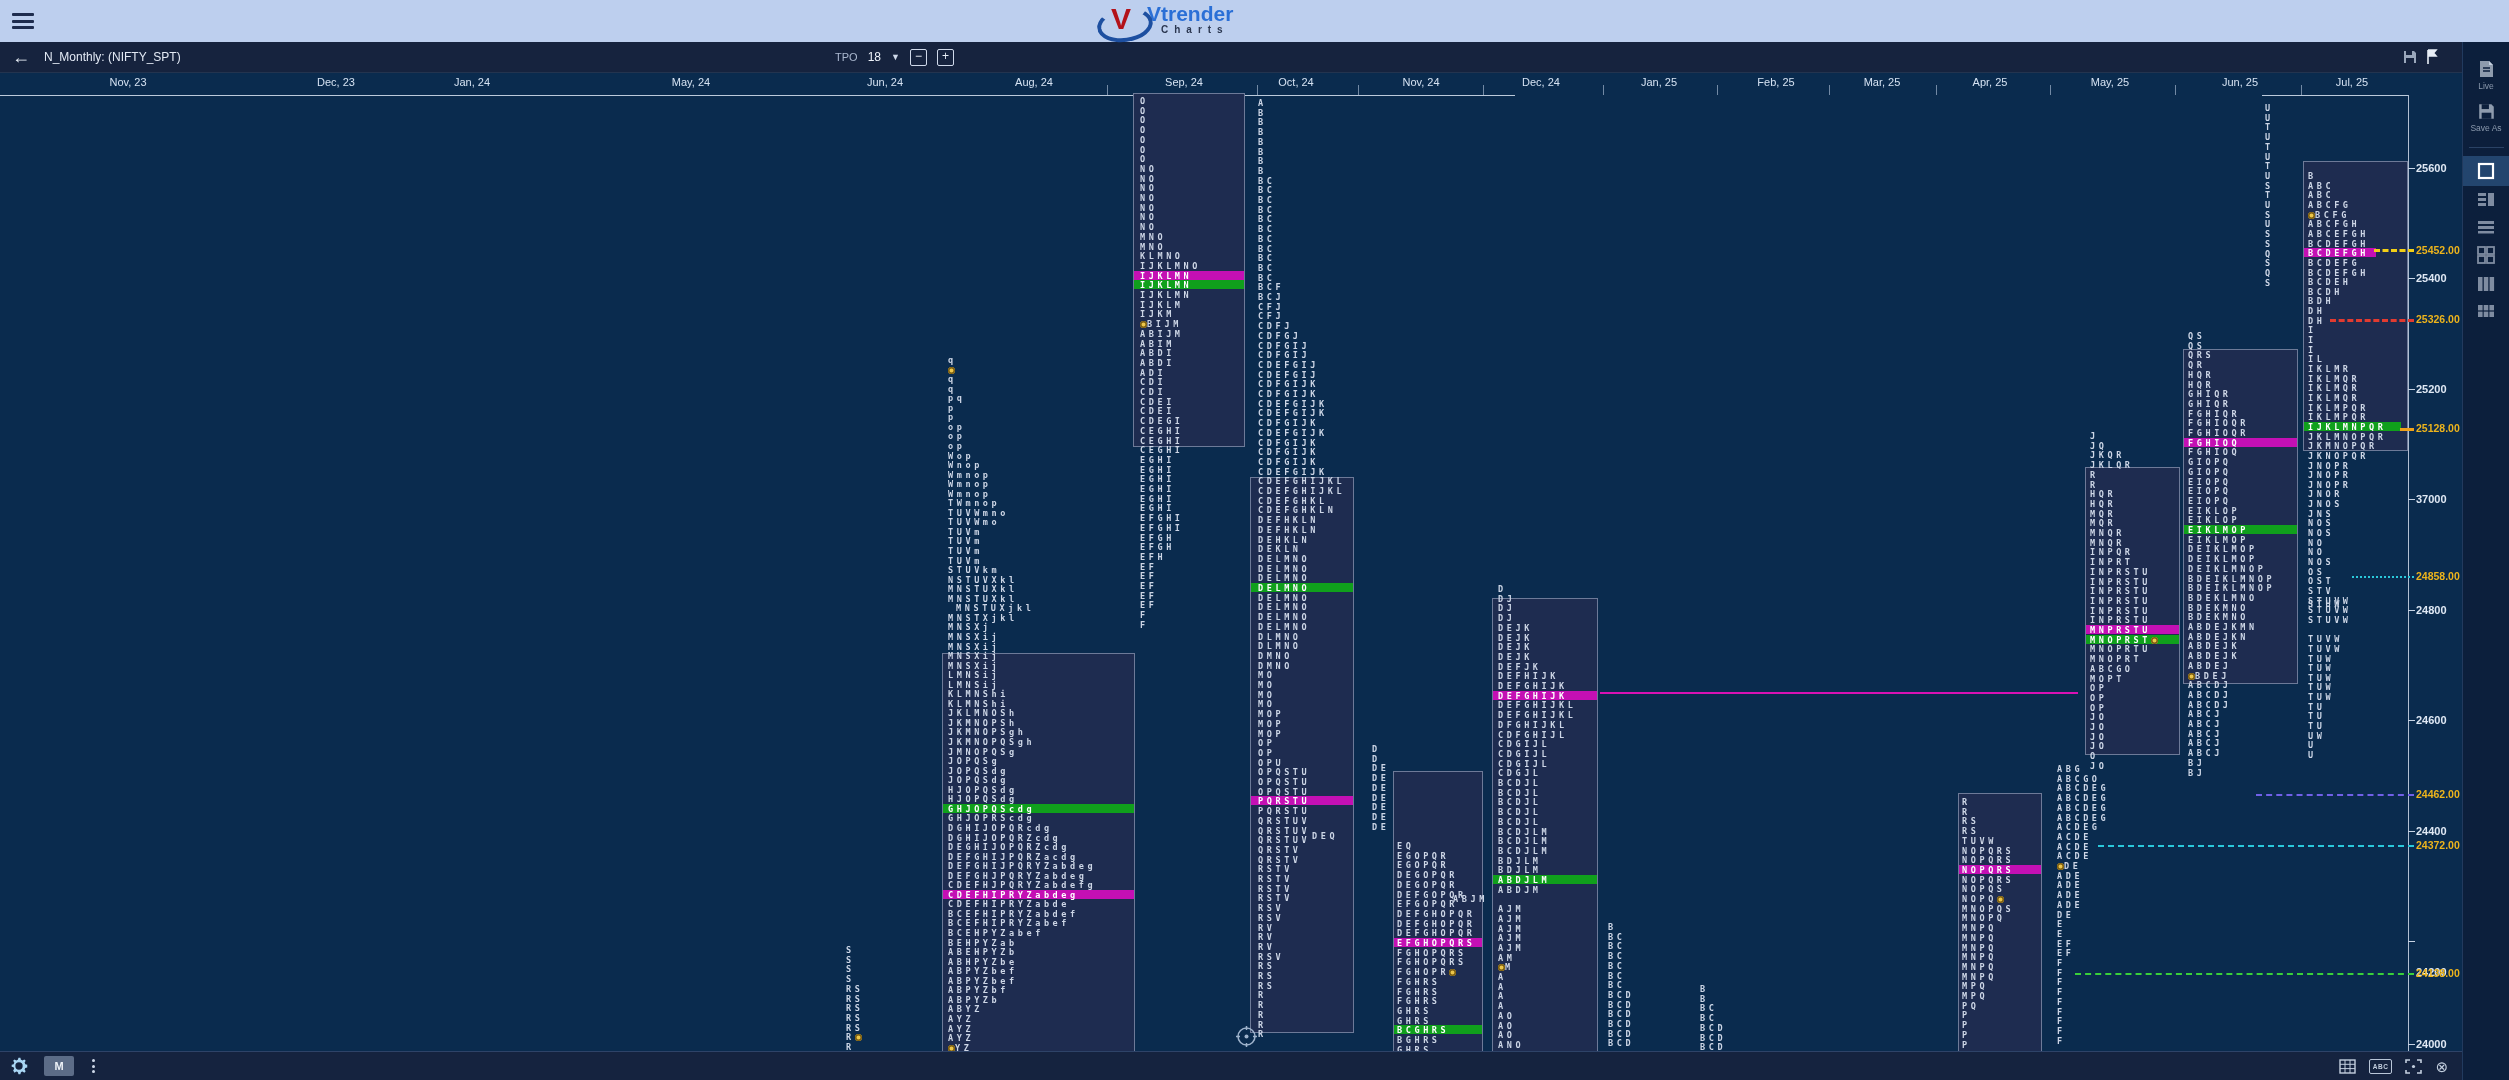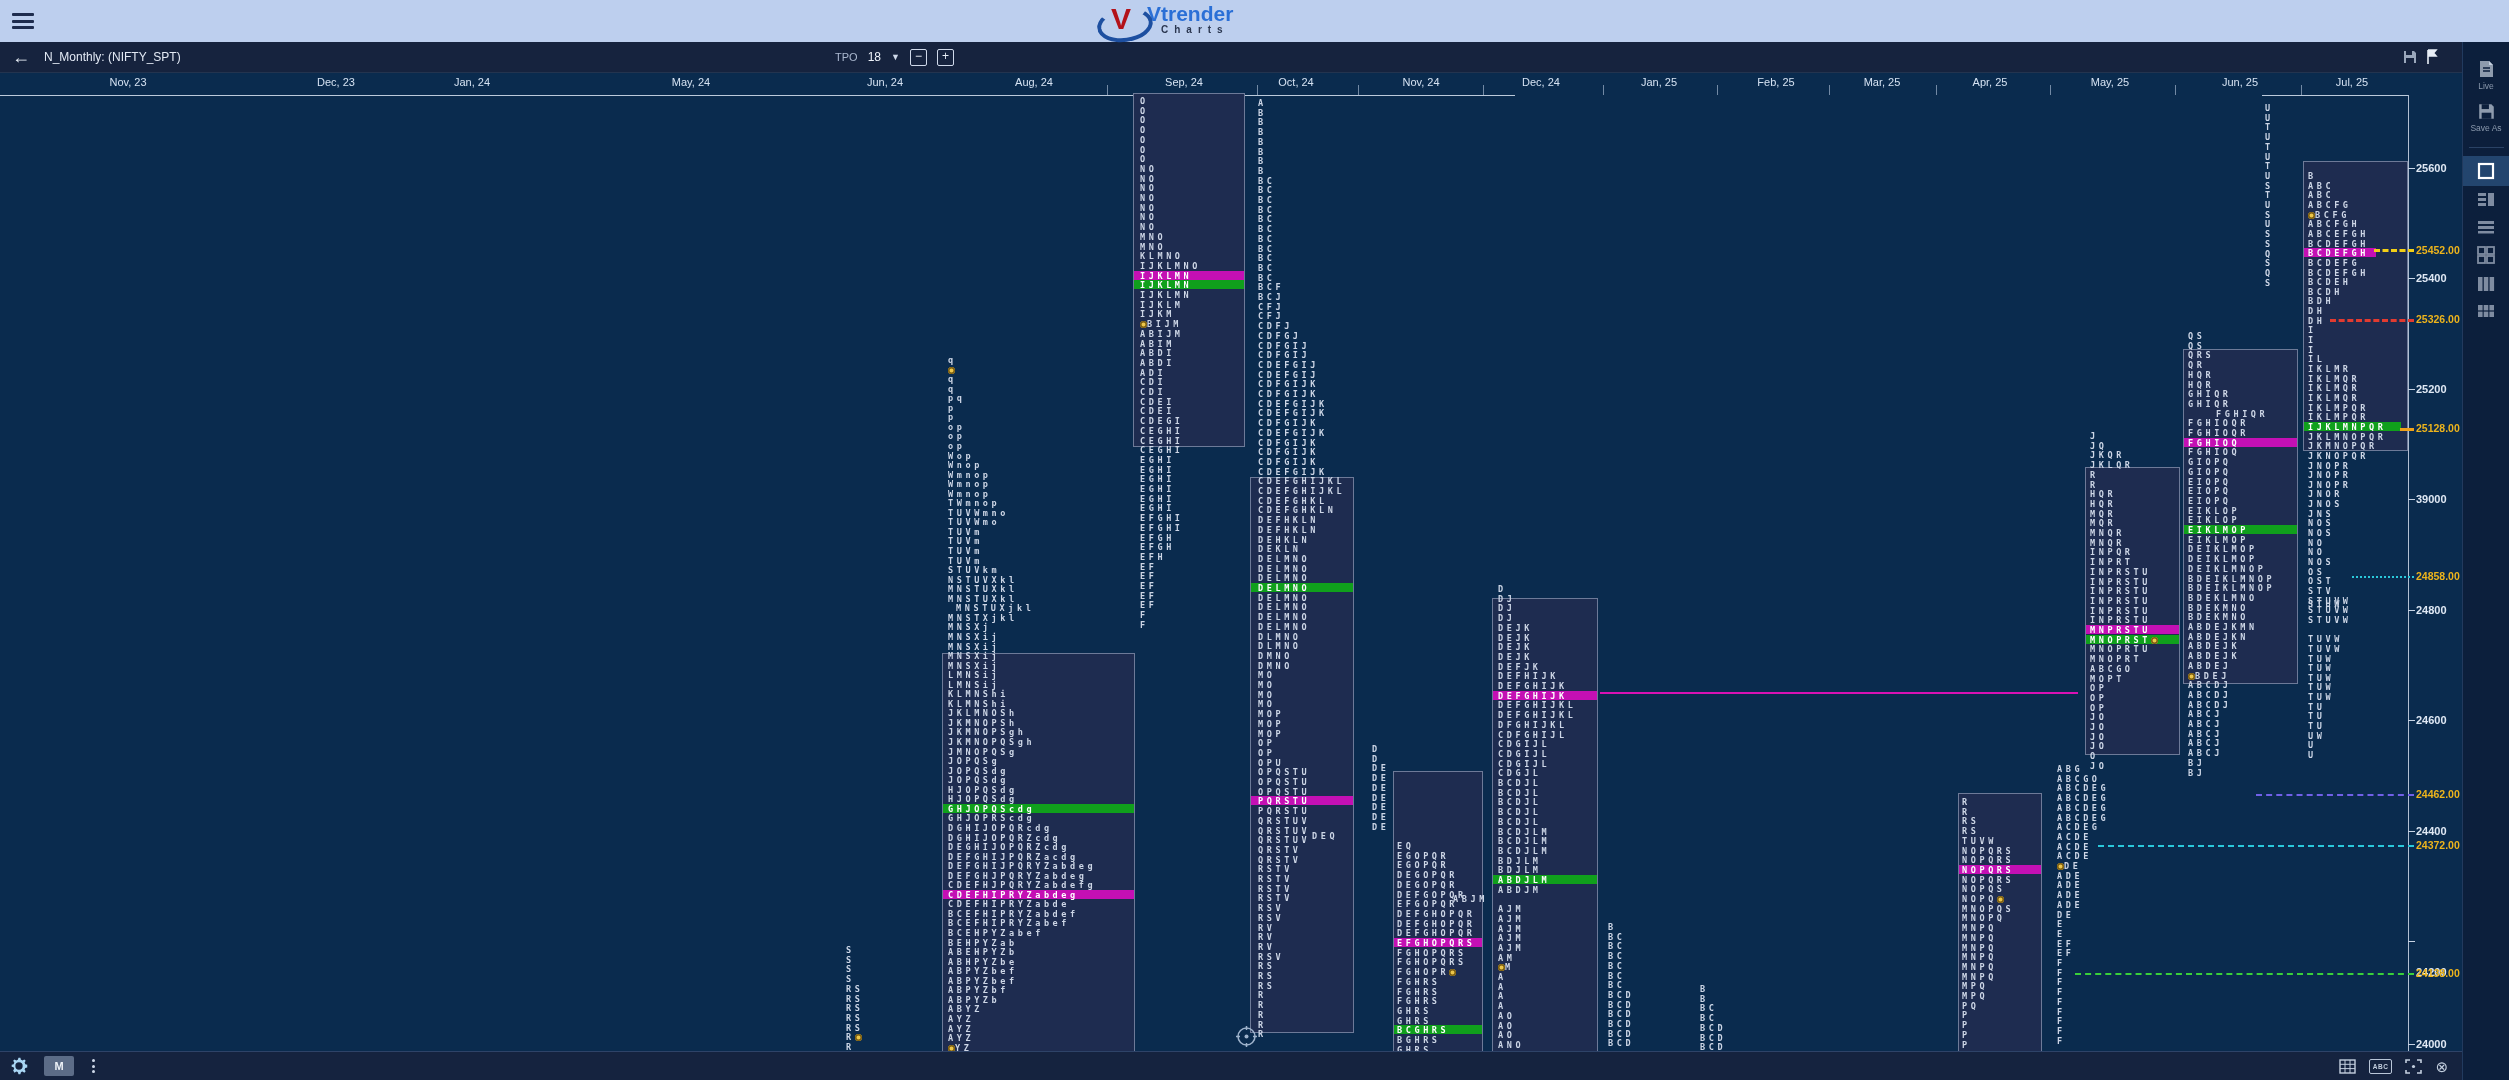--- a/index.html
+++ b/index.html
@@ -99,21 +99,21 @@
     <div class="dtick" style="left: 2301px;"></div>
     <div class="cline" style="left: 0px; top: 95px; width: 1515px; border-top: 1px solid rgba(220, 230, 245, 0.85); z-index: 1;"></div>
     <div class="cline" style="left: 2262px; top: 95px; width: 146px; border-top: 1px solid rgba(220, 230, 245, 0.85); z-index: 1;"></div>
     <div class="cline" style="left: 2408px; top: 95px; width: 0px; height: 957px; border-left: 1px solid rgba(220, 230, 245, 0.8); z-index: 1;"></div>
     <div class="pricelabel w" style="top: 162px;">25600</div>
     <div class="ptick" style="top: 168px;"></div>
     <div class="pricelabel w" style="top: 272px;">25400</div>
     <div class="ptick" style="top: 278px;"></div>
     <div class="pricelabel w" style="top: 383px;">25200</div>
     <div class="ptick" style="top: 389px;"></div>
-    <div class="pricelabel w" style="top: 493px;">39000</div>
+    <div class="pricelabel w" style="top: 493px;">37000</div>
     <div class="ptick" style="top: 499px;"></div>
     <div class="pricelabel w" style="top: 604px;">24800</div>
     <div class="ptick" style="top: 610px;"></div>
     <div class="pricelabel w" style="top: 714px;">24600</div>
     <div class="ptick" style="top: 720px;"></div>
     <div class="pricelabel w" style="top: 825px;">24400</div>
     <div class="ptick" style="top: 831px;"></div>
     <div class="pricelabel w" style="top: 966px;">24200</div>
     <div class="ptick" style="top: 941px;"></div>
     <div class="pricelabel w" style="top: 1038px;">24000</div>
@@ -592,21 +592,21 @@
     <div class="prow" style="left: 2265px; top: 278.6px;">S</div>
     <div class="pbox" style="left: 2183px; top: 349px; width: 115px; height: 335px;"></div>
     <div class="prow" style="left: 2188px; top: 332px;">QS</div>
     <div class="prow" style="left: 2188px; top: 341.7px;">QS</div>
     <div class="prow" style="left: 2188px; top: 351.4px;">QRS</div>
     <div class="prow" style="left: 2188px; top: 361.1px;">QR</div>
     <div class="prow" style="left: 2188px; top: 370.8px;">HQR</div>
     <div class="prow" style="left: 2188px; top: 380.5px;">HQR</div>
     <div class="prow" style="left: 2188px; top: 390.2px;">GHIQR</div>
     <div class="prow" style="left: 2188px; top: 399.9px;">GHIQR</div>
-    <div class="prow" style="left: 2188px; top: 409.6px; margin-left: 28px;">FGHIQR</div>
+    <div class="prow" style="left: 2188px; top: 409.6px;">FGHIQR</div>
     <div class="prow" style="left: 2188px; top: 419.3px;">FGHIOQR</div>
     <div class="prow" style="left: 2188px; top: 429px;">FGHIOQR</div>
     <div class="hlbar" style="left: 2184px; top: 437.7px; width: 113px; background: rgb(196, 16, 180);"></div>
     <div class="prow hl" style="left: 2188px; top: 438.7px;">FGHIOQ</div>
     <div class="prow" style="left: 2188px; top: 448.4px;">FGHIOQ</div>
     <div class="prow" style="left: 2188px; top: 458.1px;">GIOPQ</div>
     <div class="prow" style="left: 2188px; top: 467.8px;">GIOPQ</div>
     <div class="prow" style="left: 2188px; top: 477.5px;">EIOPQ</div>
     <div class="prow" style="left: 2188px; top: 487.2px;">EIOPQ</div>
     <div class="prow" style="left: 2188px; top: 496.9px;">EIOPQ</div>

